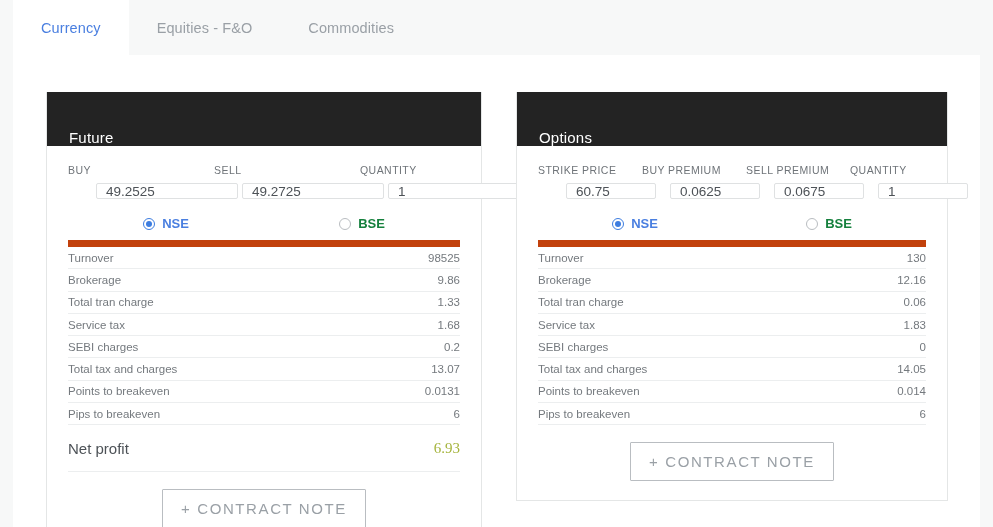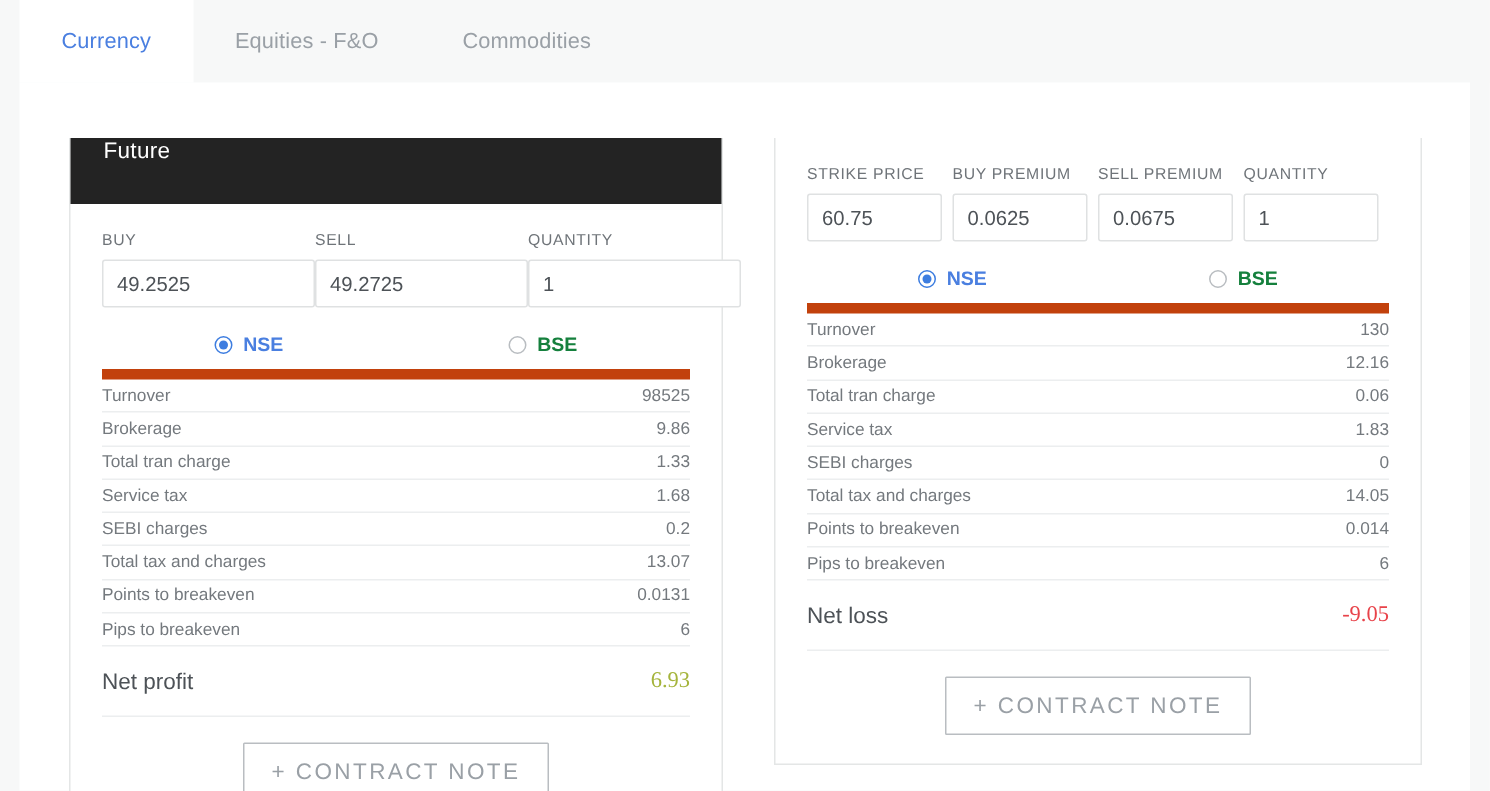--- a/index.html
+++ b/index.html
@@ -56,23 +56,23 @@
     position: absolute;
     background: #ffffff;
     border: 1px solid #e4e6e6;
     border-top: none;
   }
   .card.left  { left: 33px;  top: 37px; width: 436px; }
   .card.right { left: 503px; top: 37px; width: 432px; }
 
   .card-head {
     background: #232323;
-    height: 44px;
-    display: flex;
-    align-items: flex-start;
+    height: 54px;
+    display: flex;
+    align-items: flex-end;
     padding-left: 22px;
     color: #ffffff;
     font-size: 15px;
     letter-spacing: .2px;
   }
 
   .card-body { padding: 0 21px 0 21px; }
 
   
   .fields {
@@ -86,29 +86,30 @@
   .card.right .field { width: 104px; }
   .field-label {
     font-size: 10.5px;
     letter-spacing: .45px;
     color: #6f7479;
     margin-bottom: 7px;
     text-transform: uppercase;
   }
   .field input {
     width: 142px;
-    height: 32px;
+    height: 16px;
     border: 1px solid #dfe1e2;
     border-radius: 2px;
     padding: 0 9px;
     font-size: 13.5px;
     color: #4d5257;
     font-family: "Liberation Sans", sans-serif;
     outline: none;
     background: #fff;
+    margin-left: 28px;
   }
   .card.right .field input { width: 90px; }
 
   
   .exchanges {
     display: flex;
     padding: 17px 0 9px 0;
   }
   .exchange {
     display: flex;
@@ -262,20 +263,23 @@
             <span>Net profit</span>
             <span class="total-val" style="color: rgb(165, 180, 60);">6.93</span>
           </div>
         </div>
         <div class="card-foot">
           <button class="contract-btn">+ CONTRACT NOTE</button>
         </div>
       </div>
     </div>
   <div class="card right" id="card-1">
+      <div class="card-head">
+        <span>Options</span>
+      </div>
       <div class="card-body">
         <div class="fields">
           <div class="field">
             <div class="field-label">STRIKE PRICE</div>
             <input type="text" value="60.75" placeholder="" style="">
           </div>
           <div class="field">
             <div class="field-label">BUY PREMIUM</div>
             <input type="text" value="0.0625" placeholder="" style="">
           </div>
@@ -324,23 +328,19 @@
             <span class="val">14.05</span>
           </div>
           <div class="row">
             <span>Points to breakeven</span>
             <span class="val">0.014</span>
           </div>
           <div class="row">
             <span>Pips to breakeven</span>
             <span class="val">6</span>
           </div>
-          <div class="total-row">
-            <span>Net loss</span>
-            <span class="total-val" style="color: rgb(232, 67, 74);">-9.05</span>
-          </div>
         </div>
         <div class="card-foot">
           <button class="contract-btn">+ CONTRACT NOTE</button>
         </div>
       </div>
     </div>
 </div>
 
 </body></html>

